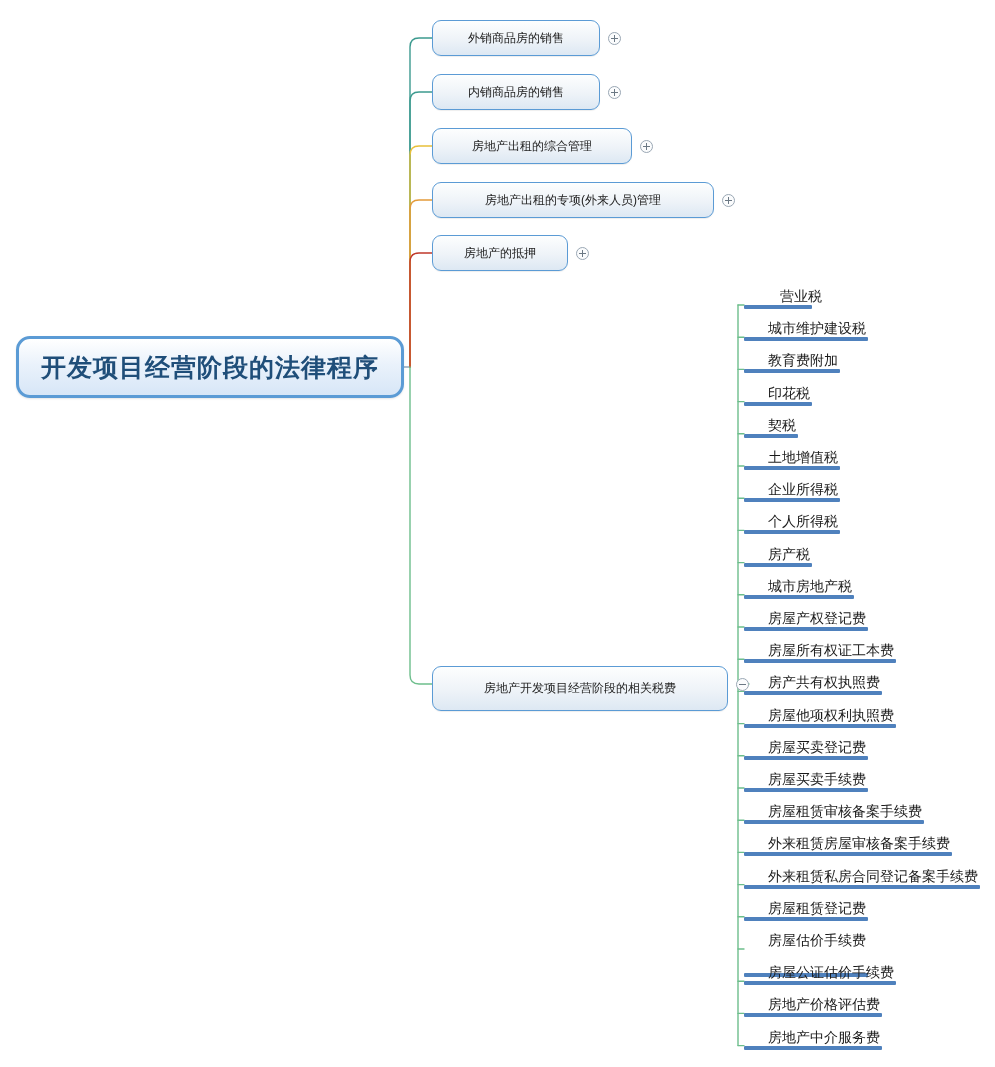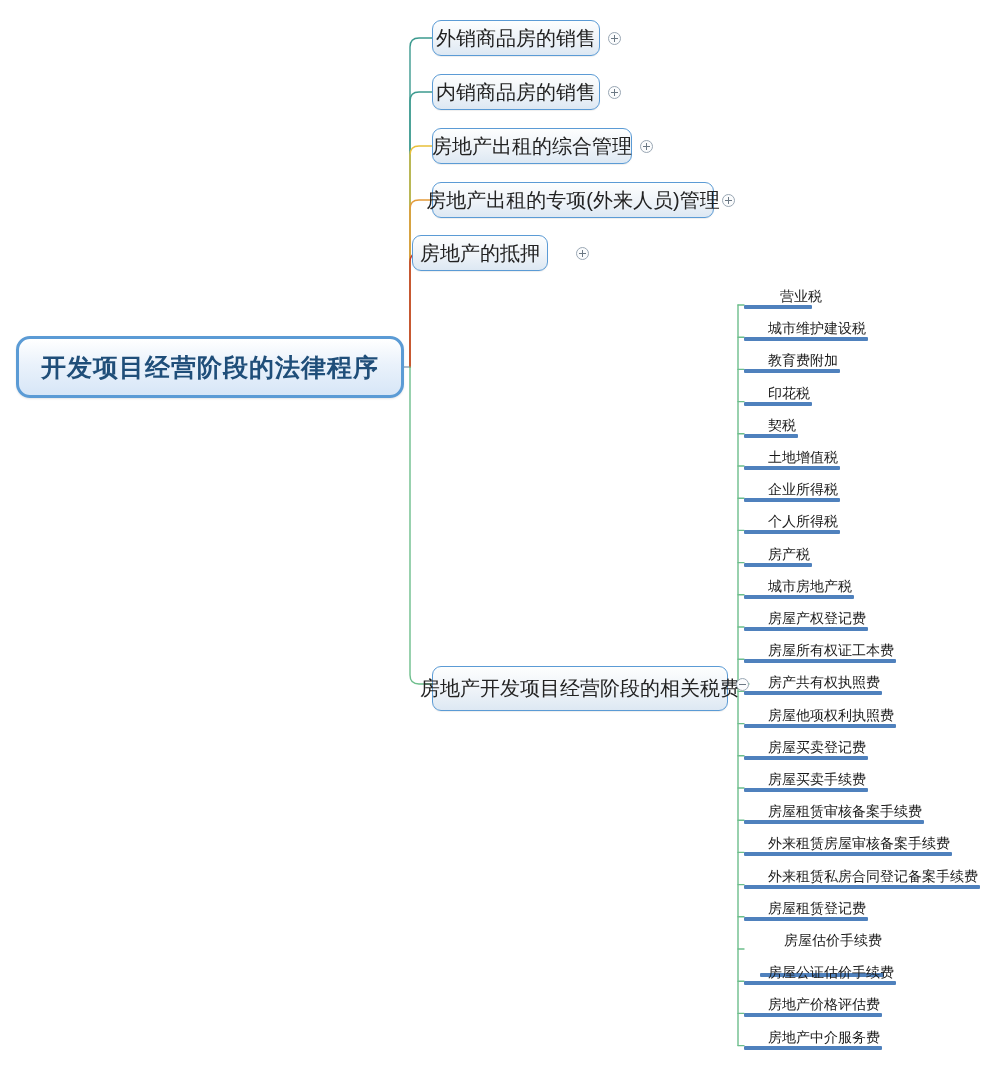--- a/index.html
+++ b/index.html
@@ -31,21 +31,21 @@
   .branch-node{
     position:absolute;
     box-sizing:border-box;
     border:1.6px solid #5B9BD5;
     border-radius:9px;
     background:linear-gradient(to bottom,#fdfefe 0%,#eef3f8 55%,#dde8f3 100%);
     display:flex;align-items:center;justify-content:center;
     box-shadow:0 1px 1px rgba(0,0,0,.07);
   }
   .branch-node .label{
-    font-size:20px;color:#222222;white-space:nowrap;
+    font-size:12px;color:#222222;white-space:nowrap;
   }
 
   
   .expander{
     position:absolute;
     width:13px;height:13px;border-radius:50%;
     border:1px solid #9aa7b4;
     background:#fbfcfd;
     box-sizing:border-box;
   }
@@ -120,21 +120,21 @@
     </div>
     <div class="expander" style="left: 608px; top: 85.5px;"></div>
     <div class="branch-node" style="left: 432px; top: 128px; width: 200px; height: 36px;">
       <span class="label">房地产出租的综合管理</span>
     </div>
     <div class="expander" style="left: 640px; top: 139.5px;"></div>
     <div class="branch-node" style="left: 432px; top: 182px; width: 282px; height: 36px;">
       <span class="label">房地产出租的专项(外来人员)管理</span>
     </div>
     <div class="expander" style="left: 722px; top: 193.5px;"></div>
-    <div class="branch-node" style="left: 412px; top: 235px; width: 136px; height: 36px;">
+    <div class="branch-node" style="left: 432px; top: 235px; width: 136px; height: 36px;">
       <span class="label">房地产的抵押</span>
     </div>
     <div class="expander" style="left: 576px; top: 246.5px;"></div>
     <div class="branch-node" style="left: 432px; top: 666px; width: 296px; height: 45px;">
       <span class="label">房地产开发项目经营阶段的相关税费</span>
     </div>
     <div class="expander collapse" style="left: 736px; top: 677.5px;"></div>
     <div class="leaf" style="left: 744px; top: 288px;">
       <div class="leaf-label" style="margin-left: 34px;">营业税</div>
       <div class="leaf-bar" style="width: 68px;"></div>
@@ -208,21 +208,21 @@
       <div class="leaf-bar" style="width: 208px;"></div>
     </div>
     <div class="leaf" style="left: 744px; top: 867.6px; justify-content: flex-end;">
       <div class="leaf-label" style="margin-left: 22px;">外来租赁私房合同登记备案手续费</div>
       <div class="leaf-bar" style="width: 236px;"></div>
     </div>
     <div class="leaf" style="left: 744px; top: 899.8px;">
       <div class="leaf-label" style="margin-left: 22px;">房屋租赁登记费</div>
       <div class="leaf-bar" style="width: 124px;"></div>
     </div>
-    <div class="leaf" style="left: 760px; top: 932px; gap: 24px;">
+    <div class="leaf" style="left: 744px; top: 932px; gap: 24px;">
       <div class="leaf-label" style="margin-left: 22px;">房屋估价手续费</div>
       <div class="leaf-bar" style="width: 124px;"></div>
     </div>
     <div class="leaf" style="left: 744px; top: 964.2px;">
       <div class="leaf-label" style="margin-left: 22px;">房屋公证估价手续费</div>
       <div class="leaf-bar" style="width: 152px;"></div>
     </div>
     <div class="leaf" style="left: 744px; top: 996.4px;">
       <div class="leaf-label" style="margin-left: 22px;">房地产价格评估费</div>
       <div class="leaf-bar" style="width: 138px;"></div>

